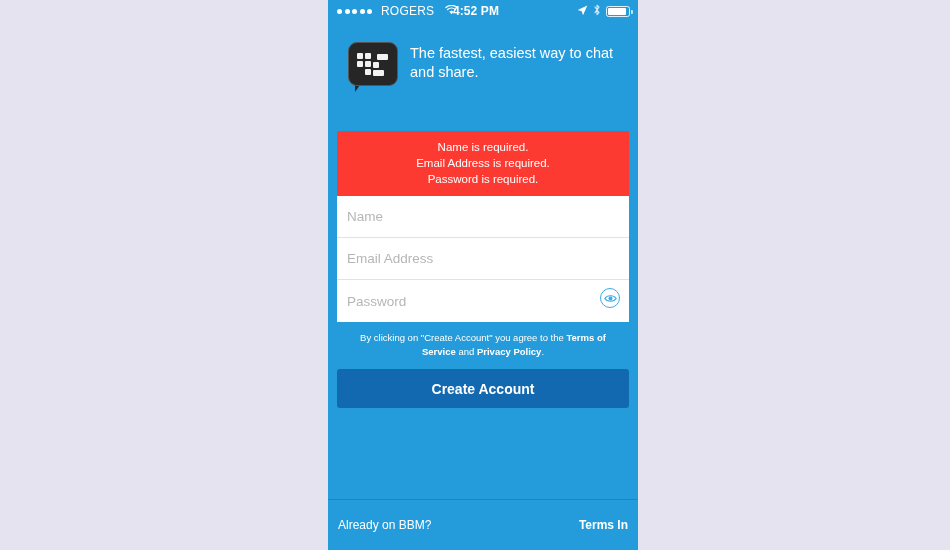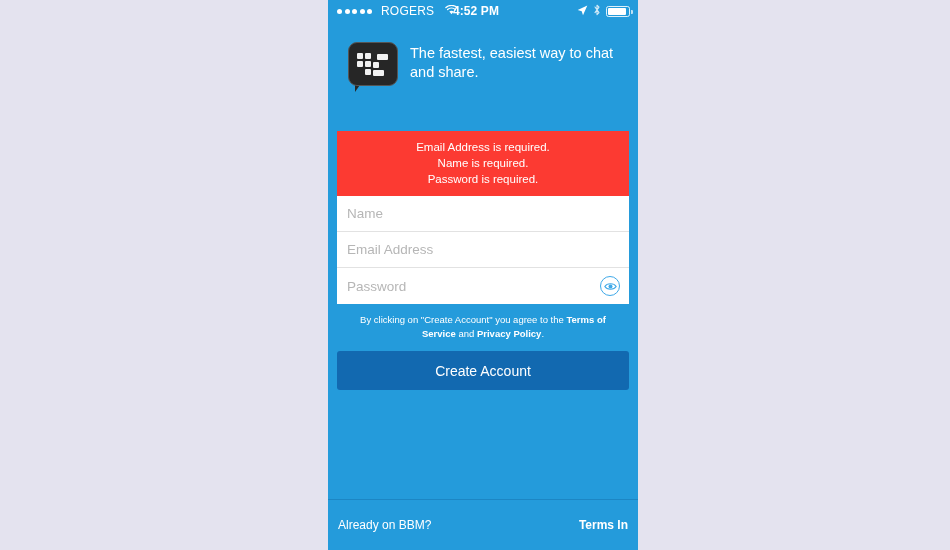--- a/index.html
+++ b/index.html
@@ -157,21 +157,21 @@
   }
   .error-banner div {
     color: #ffffff;
     font-size: 11.5px;
     line-height: 16px;
   }
 
   .fields { background: #ffffff; }
   .field-row {
     position: relative;
-    height: 36px;
+    height: 42px;
     display: flex;
     align-items: center;
     padding: 0 10px;
     border-bottom: 1px solid #e2e2e2;
   }
   .field-row:last-child { border-bottom: none; }
   .field-row input {
     border: none;
     outline: none;
     width: 100%;
@@ -208,21 +208,21 @@
     display: block;
     margin-top: 11px;
     width: 292px;
     height: 39px;
     background: #1269b0;
     border: none;
     border-radius: 3px;
     color: #ffffff;
     font-family: "Liberation Sans", sans-serif;
     font-size: 14px;
-    font-weight: normal;
+    font-weight: bold;
     cursor: pointer;
   }
 
   
   .footer {
     position: absolute;
     left: 0; bottom: 0;
     width: 310px; height: 51px;
     border-top: 1.5px solid #1c86c4;
     display: flex;
@@ -299,22 +299,22 @@
           <i style="left:8px;  top:16px; width:6px;  height:6px;"></i>
           <i style="left:16px; top:17px; width:11px; height:6px;"></i>
         </span>
       </div>
       <div class="tagline">The fastest, easiest way to chat and share.</div>
     </div>
 
     <div class="form-wrap">
 
       <div class="error-banner">
+        <div>Name is required.</div>
         <div>Email Address is required.</div>
-        <div>Name is required.</div>
         <div>Password is required.</div>
       </div>
 
       <div class="fields">
         <div class="field-row">
           <input type="text" placeholder="Name" style="">
         </div>
         <div class="field-row">
           <input type="text" placeholder="Email Address" style="">
         </div>

